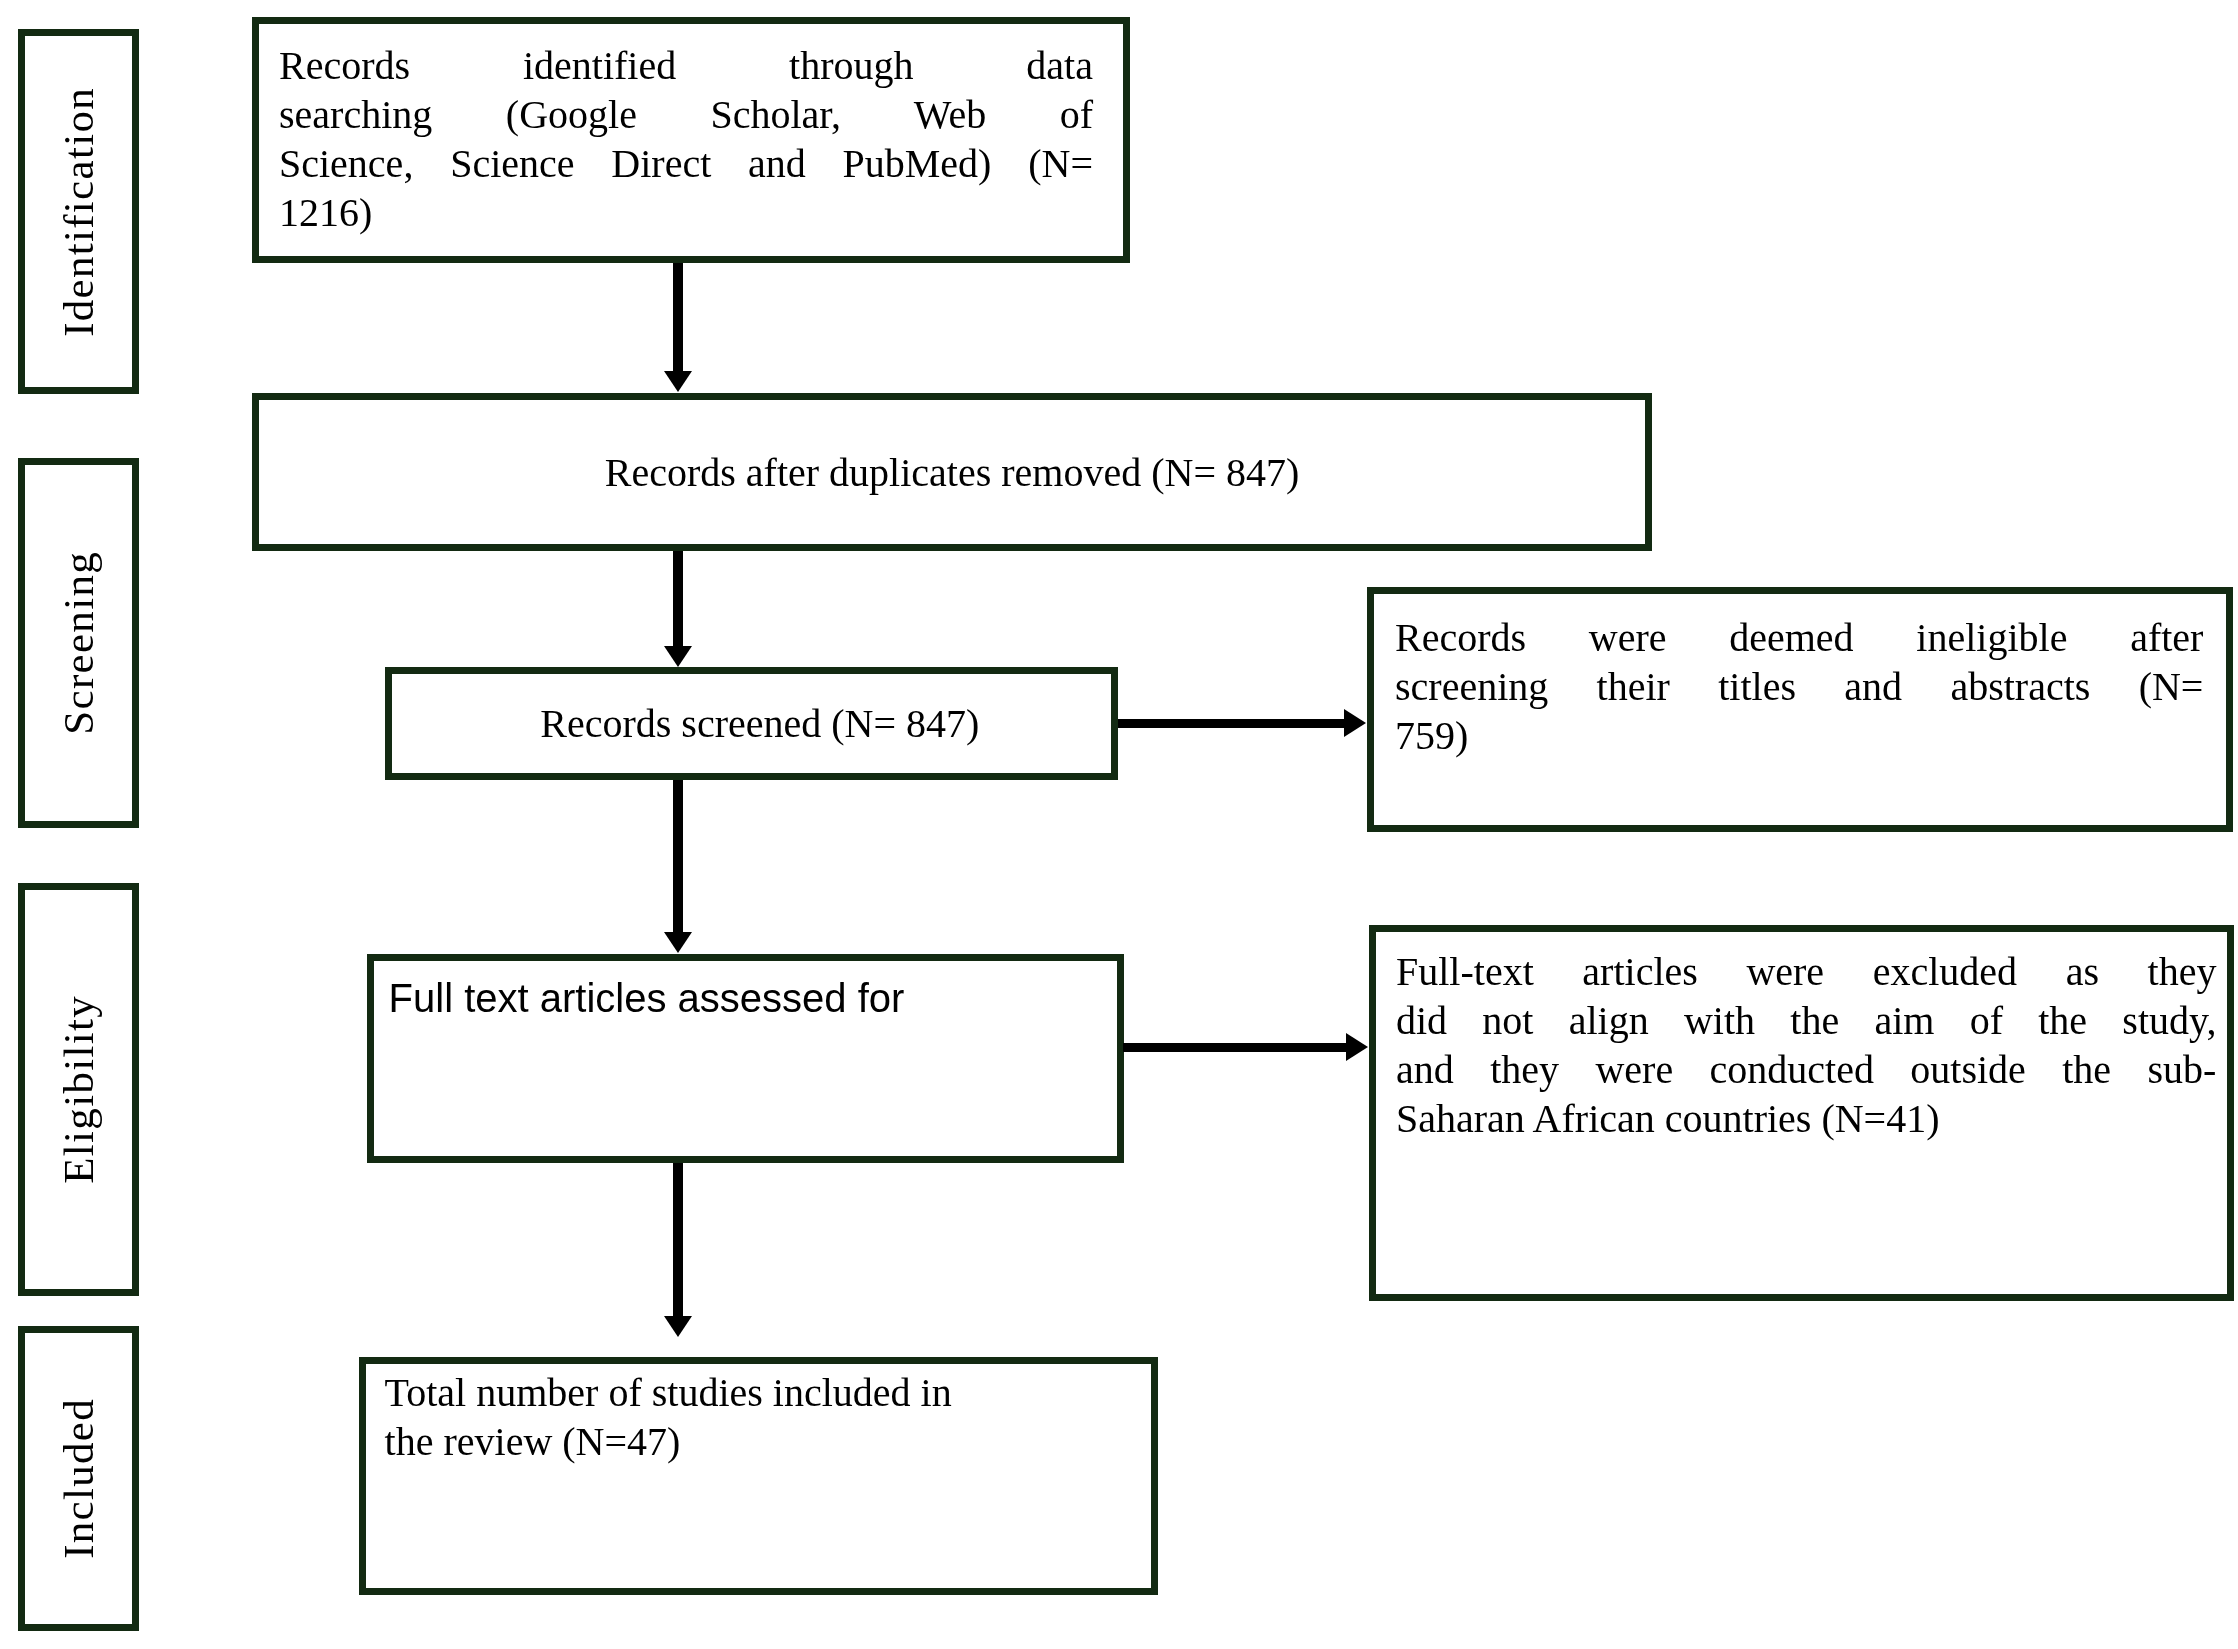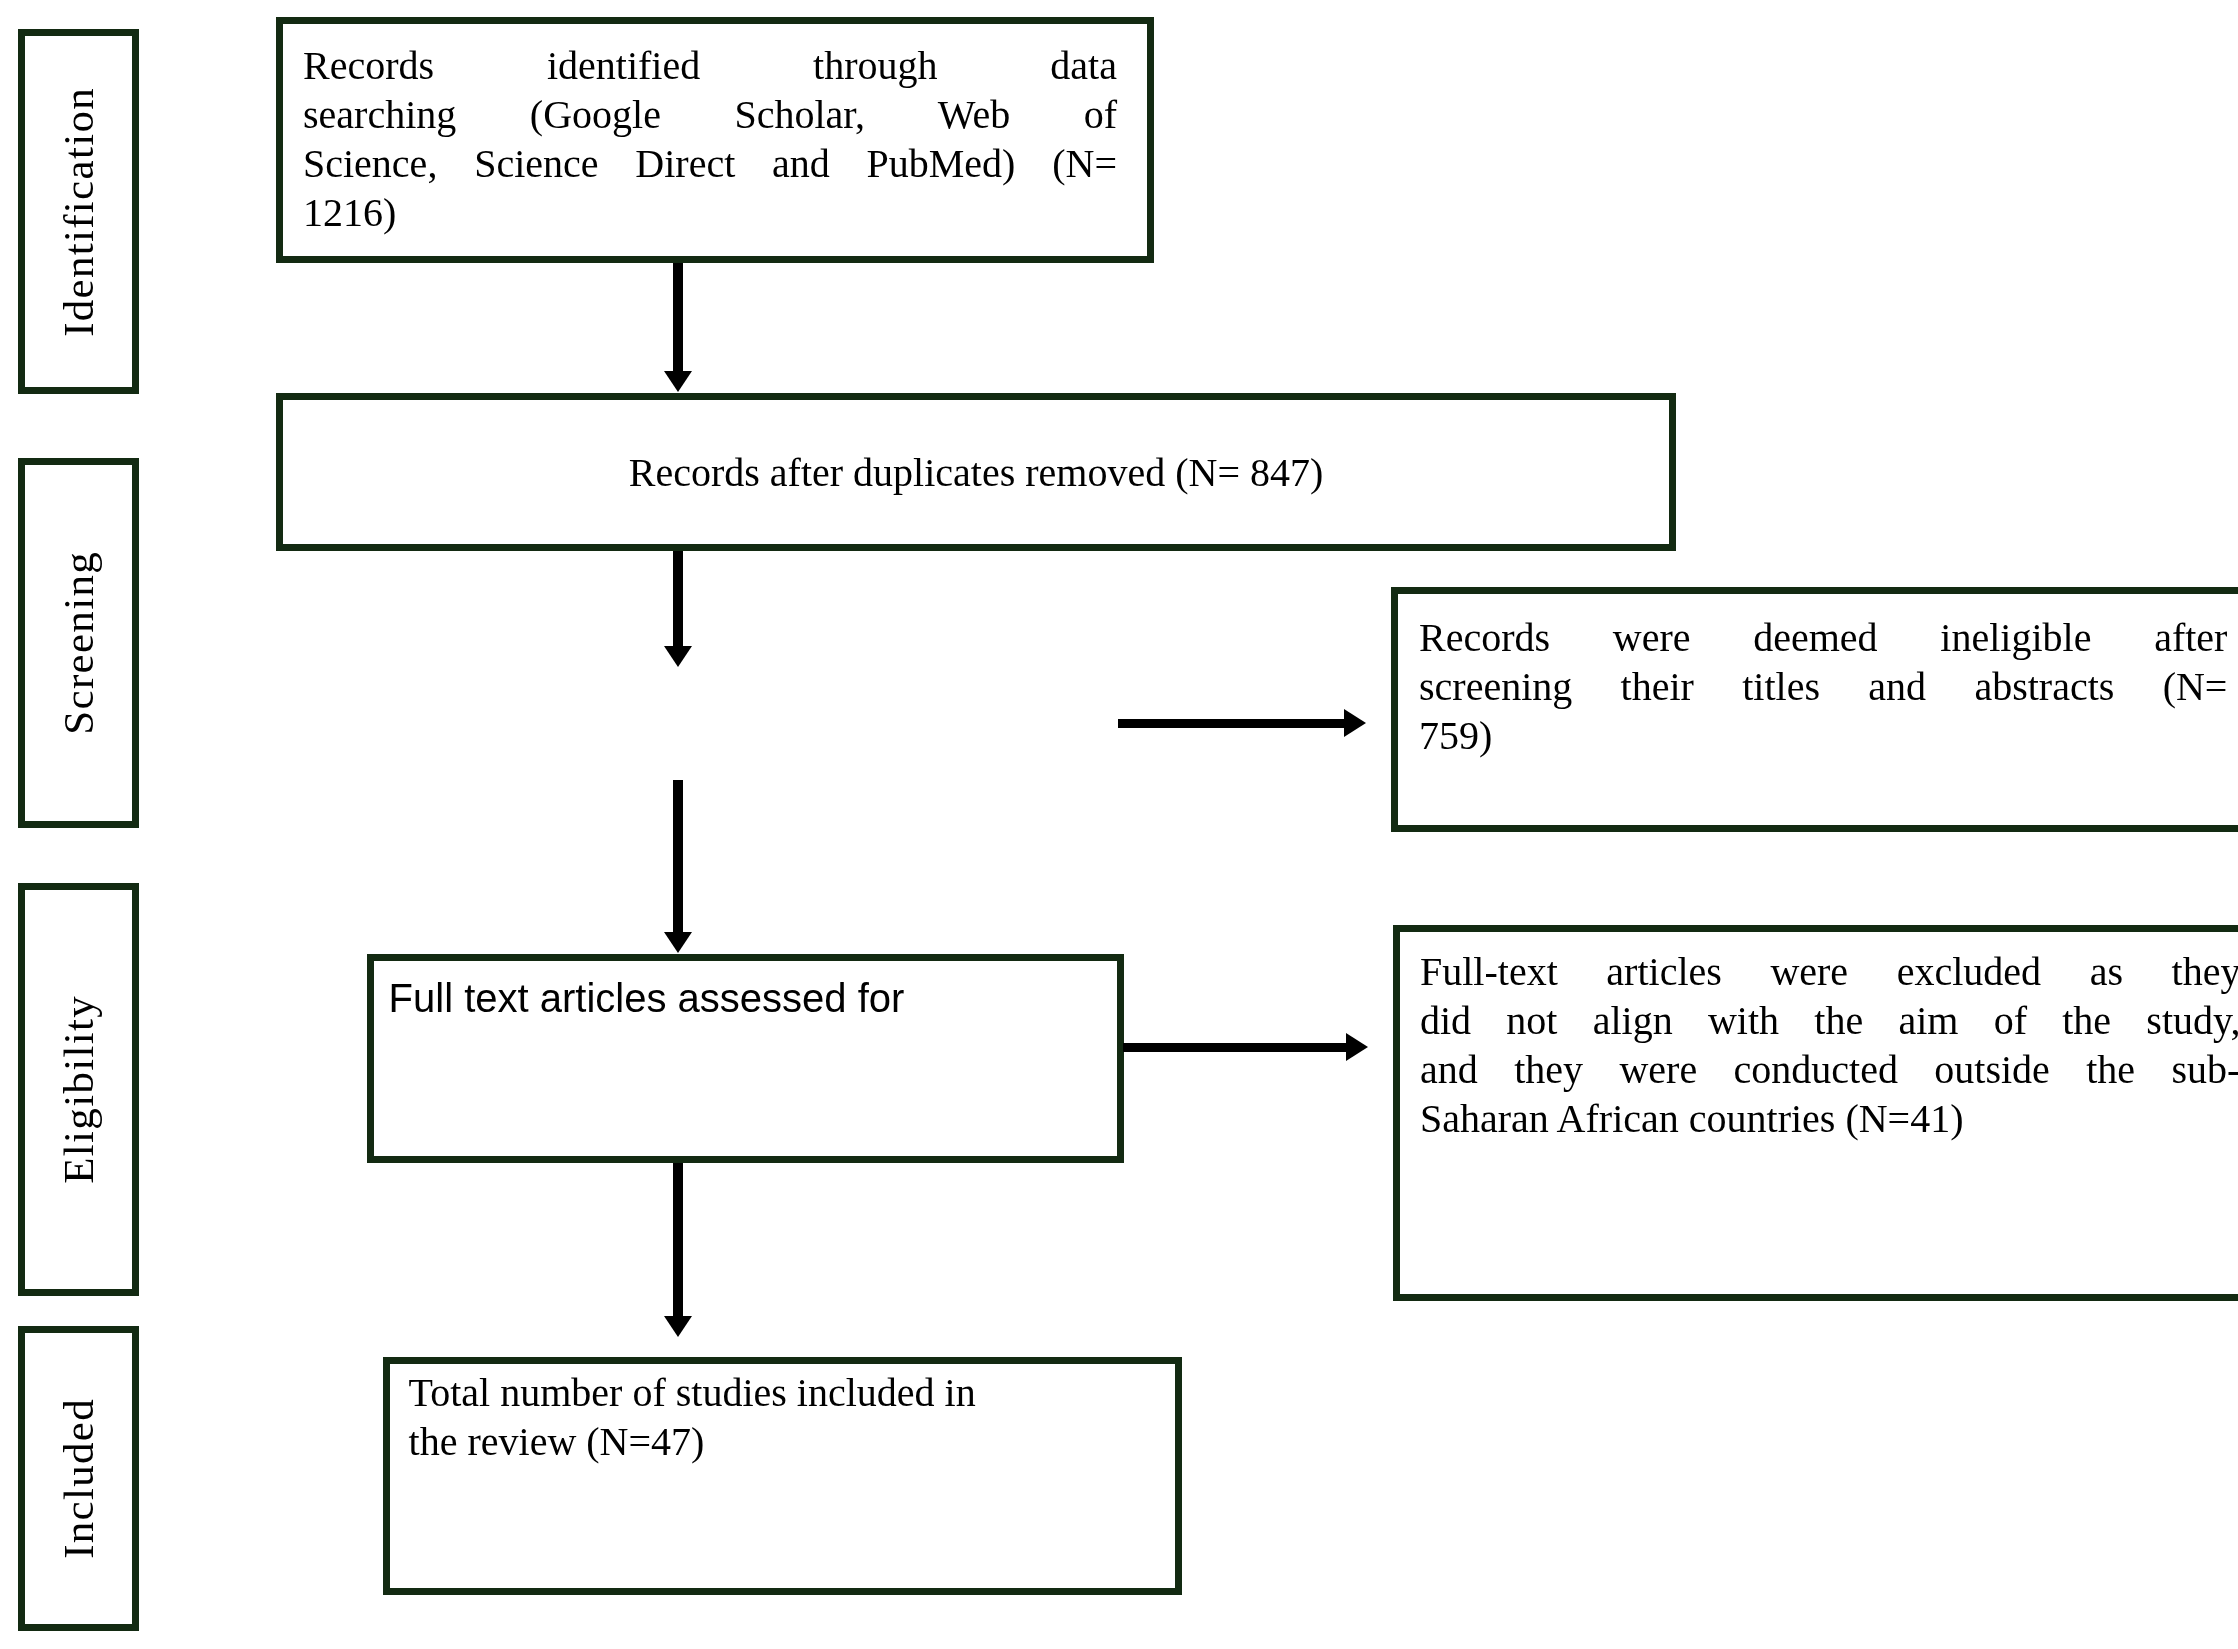--- a/index.html
+++ b/index.html
@@ -6,21 +6,21 @@
   body { width: 2239px; height: 1649px; position: relative; overflow: hidden; }
   .canvas { position: absolute; left: 0; top: 0; width: 2239px; height: 1649px; background: #ffffff; }
 
   .box {
     position: absolute;
     box-sizing: border-box;
     border: 7.3px solid #132a12;
     background: #ffffff;
     color: #000000;
   }
-  .serif { font-family: "Liberation Serif", serif; font-size: 40px; line-height: 49px; margin-left: 24px; }
+  .serif { font-family: "Liberation Serif", serif; font-size: 40px; line-height: 49px; }
   .sans  { font-family: "Liberation Sans", sans-serif; font-size: 40px; line-height: 53px; }
 
   .stage {
     display: flex;
     align-items: center;
     justify-content: center;
   }
   .vlabel {
     writing-mode: vertical-rl;
     transform: rotate(180deg);
@@ -75,20 +75,23 @@
     <div class="line just">Records identified through data</div>
     <div class="line just">searching (Google Scholar, Web of</div>
     <div class="line just">Science, Science Direct and PubMed) (N=</div>
     <div class="line">1216)</div>
   </div>
 
   <div class="box serif vcenter hcenter" style="left:252px; top:393px; width:1400px; height:158px;">
     <div class="line" style="white-space:normal;">Records after duplicates removed (N= 847)</div>
   </div>
 
+  <div class="box serif vcenter" style="left:385px; top:667px; width:733px; height:113px; padding-left:16.6px;">
+    <div class="line">Records screened (N= 847)</div>
+  </div>
 
   <div class="box sans" style="left:367px; top:954px; width:757px; height:209px; padding:10.6px 13.3px 0 14.6px;">
     <div class="line">Full text articles assessed for</div>
   </div>
 
   <div class="box serif" style="left:359px; top:1357px; width:799px; height:238px; padding:4px 20px 0 18.6px;">
     <div class="line">Total number of studies included in</div>
     <div class="line">the review (N=47)</div>
   </div>
 

